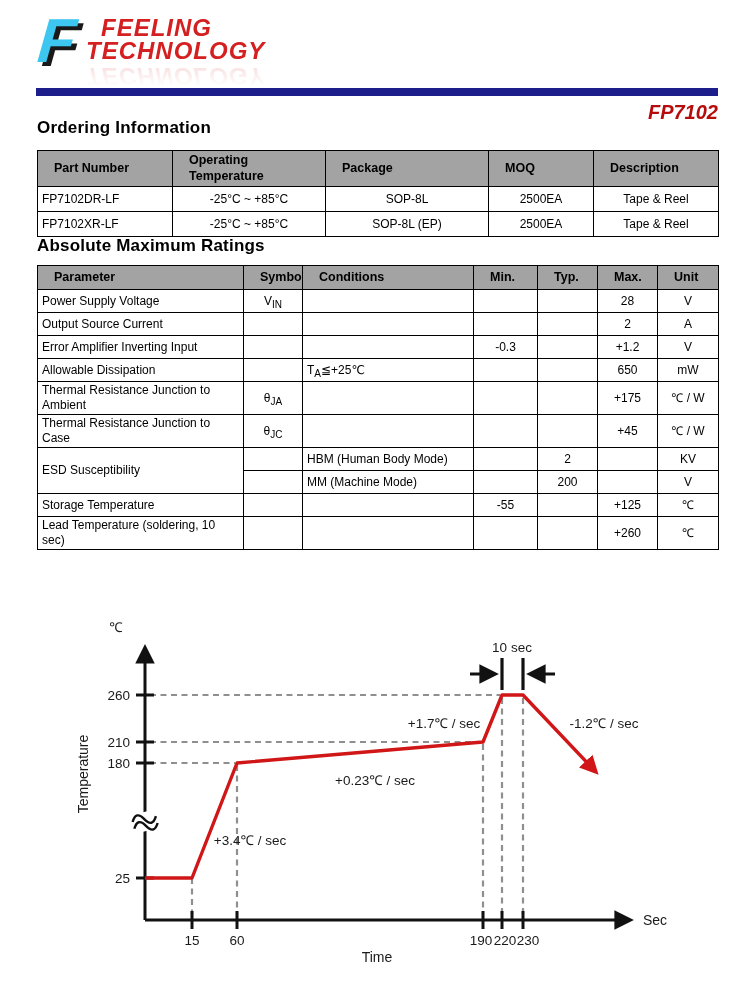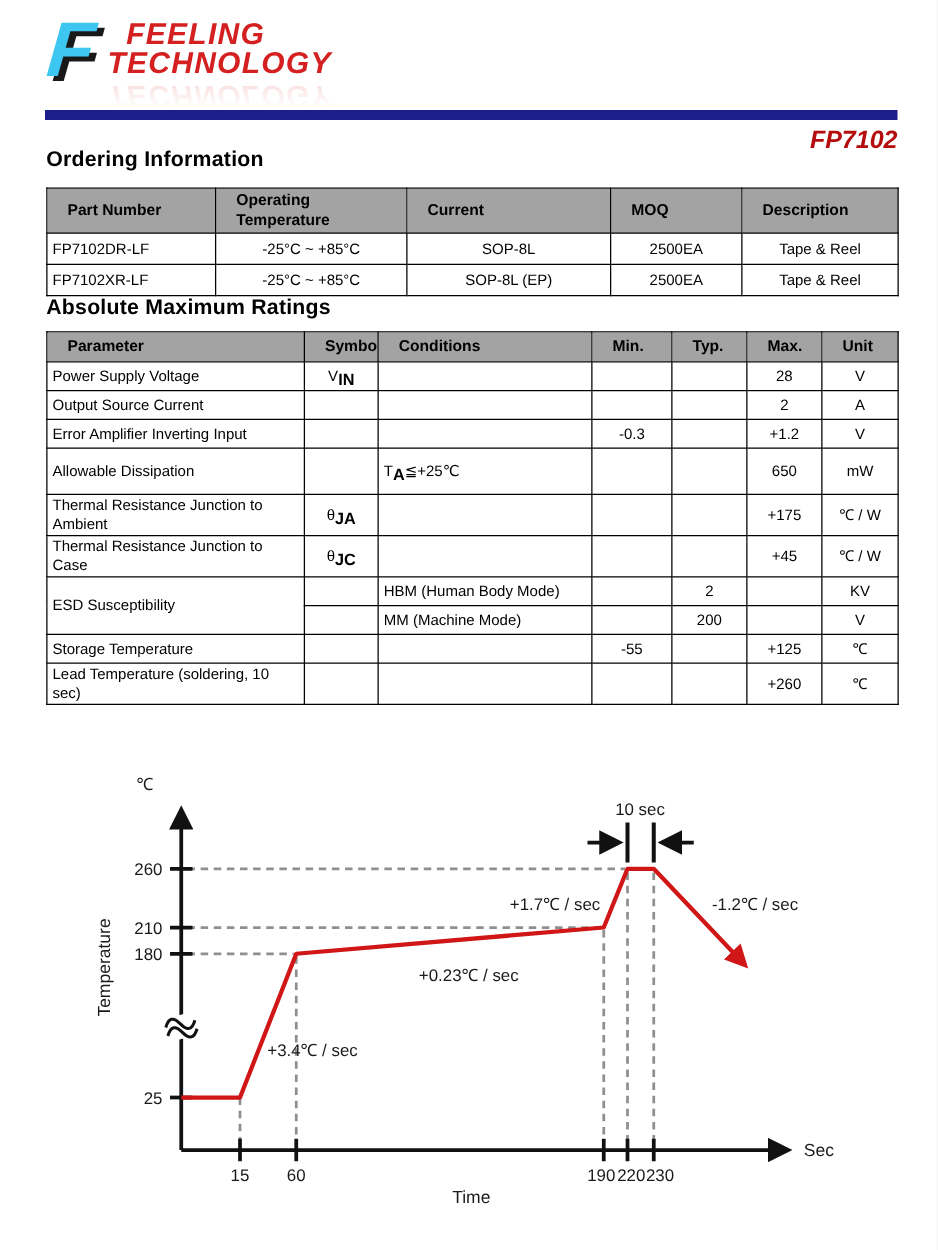--- a/index.html
+++ b/index.html
@@ -37,21 +37,21 @@
   .sec-title{position:absolute;left:37px;font-size:17px;font-weight:bold;letter-spacing:0.2px;}
   
   table.dt{position:absolute;left:37px;border-collapse:collapse;table-layout:fixed;}
   table.dt th,table.dt td{
     border:1px solid #000;font-size:12px;line-height:1.25;
     padding:1px 4px;overflow:hidden;
   }
   table.dt th{background:#a3a3a3;font-weight:bold;font-size:12.5px;text-align:left;padding:2px 16px;}
   td.l{text-align:left;}
   td.c{text-align:center;}
-  sub{font-size:13px;vertical-align:-3px;line-height:0;font-weight:bold;}
+  sub{font-size:10px;vertical-align:-3px;line-height:0;}
   
   .chart{position:absolute;left:0;top:612px;}
   .chart text{font-family:"Liberation Sans", sans-serif;fill:#1a1a1a;}
 </style>
 </head>
 <body>
 
 <div class="page">
 
   <div class="logo">
@@ -72,21 +72,21 @@
         <col style="width:135px">
         <col style="width:153px">
         <col style="width:163px">
         <col style="width:105px">
         <col style="width:125px">
       </colgroup>
     <tbody>
         <tr style="height:22px;">
       <th>Part Number</th>
       <th>Operating Temperature</th>
-      <th>Current</th>
+      <th>Package</th>
       <th>MOQ</th>
       <th>Description</th>
     </tr>
     <tr style="height:25px;">
       <td class="l">FP7102DR-LF</td>
       <td class="c">-25°C ~ +85°C</td>
       <td class="c">SOP-8L</td>
       <td class="c">2500EA</td>
       <td class="c">Tape &amp; Reel</td>
     </tr>
@@ -142,21 +142,21 @@
     </tr>
     <tr style="height:23px;">
       <td class="l">Error Amplifier Inverting Input</td>
       <td class="c"><span></span><sub></sub></td>
       <td class="l"><span></span><sub></sub><span></span></td>
       <td class="c">-0.3</td>
       <td class="c"></td>
       <td class="c">+1.2</td>
       <td class="c">V</td>
     </tr>
-    <tr style="height:37px;">
+    <tr style="height:23px;">
       <td class="l">Allowable Dissipation</td>
       <td class="c"><span></span><sub></sub></td>
       <td class="l"><span>T</span><sub>A</sub><span>≦+25℃</span></td>
       <td class="c"></td>
       <td class="c"></td>
       <td class="c">650</td>
       <td class="c">mW</td>
     </tr>
     <tr style="height:33px;margin-top:24px;">
       <td class="l">Thermal Resistance Junction to Ambient</td>

